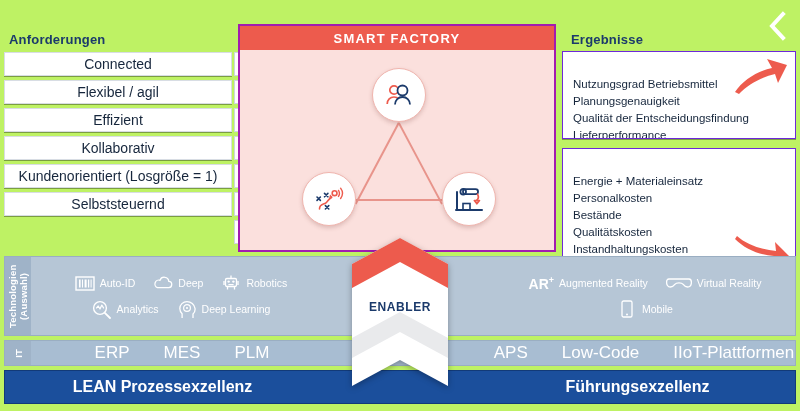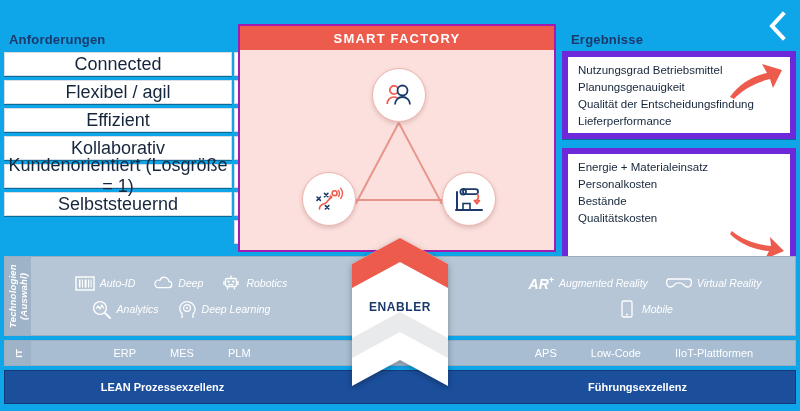--- a/index.html
+++ b/index.html
@@ -2,21 +2,21 @@
 <html><head>
 <meta charset="utf-8">
 <style>
   * { box-sizing: border-box; margin: 0; padding: 0; }
   html, body {
     width: 800px; height: 411px;
     background: #0a0c10;
     font-family: "Liberation Sans", sans-serif;
     overflow: hidden;
   }
-  .stage { position: relative; width: 800px; height: 411px; background: #0ea5e9; }
+  .stage { position: relative; width: 800px; height: 411px; background: #bef264; }
 
   
   .nav-chevron {
     position: absolute; right: 6px; top: 6px;
     width: 34px; height: 40px;
     display: flex; align-items: center; justify-content: center;
     z-index: 40;
   }
   .nav-chevron svg { display: block; }
 
@@ -30,21 +30,21 @@
   #head-left  { left: 9px;  top: 32px; }
   #head-right { left: 571px; top: 32px; }
 
   
   .req-list { position: absolute; left: 4px; top: 52px; width: 228px; }
   .req-item {
     height: 24px; margin-bottom: 4px;
     background: #ffffff;
     border: 1px solid #d8dde4;
     color: #16263c;
-    font-size: 18px;
+    font-size: 14px;
     display: flex; align-items: center; justify-content: center;
     text-align: center;
     box-shadow: 0 1px 0 rgba(0,0,0,.35);
   }
 
   
   .connectors { position: absolute; left: 234px; top: 52px; width: 24px; }
   .conn-row { height: 28px; display: flex; gap: 3px; }
   .conn-tab { width: 7px; height: 24px; background: #ffffff; border: 1px solid #cfd6de; }
   .conn-tab.b { background: #f7f7f8; }
@@ -74,39 +74,39 @@
   }
   #node-people { left: 132px; top: 18px; }
   #node-data   { left: 62px;  top: 122px; }
   #node-plant  { left: 202px; top: 122px; }
 
   .link { position: absolute; background: #e8948b; height: 1.6px; transform-origin: 0 50%; z-index: 1; }
 
   
   .res-box {
     position: absolute; left: 562px; width: 234px;
-    background: #ffffff; border: 6px solid #6d28d9;
-    padding: 5px 10px;
+    background: #ffffff; border: 1px solid #6d28d9;
+    padding: 24px 10px;
     box-shadow: 0 1px 0 rgba(0,0,0,.35);
     overflow: hidden;
   }
   #res-box-up   { top: 51px; height: 88px; }
   #res-box-down { top: 148px; height: 132px; }
   .res-line { font-size: 11.5px; color: #16263c; line-height: 17px; white-space: nowrap; }
   .res-arrow { position: absolute; pointer-events: none; }
   #arrow-up   { right: 6px; top: 4px; }
   #arrow-down { right: 4px; bottom: 2px; }
 
   
   .band {
     position: absolute; left: 4px; width: 792px;
     background: #b6c6d6;
     border: 1px solid #9aaec2;
   }
-  #band-tech { top: 256px; height: 80px; font-style: italic; }
+  #band-tech { top: 256px; height: 80px; }
   #band-it   { top: 340px; height: 26px; background: #a8bdd2; }
   #band-lean {
     top: 370px; height: 34px;
     background: #1b4f9c; border: 1px solid #123a78;
   }
 
   .band-rail {
     position: absolute; left: 0; top: 0; bottom: 0; width: 26px;
     background: #9fb3c8;
     display: flex; align-items: center; justify-content: center;
@@ -134,27 +134,27 @@
   .tech-ico { width: 20px; height: 18px; display: flex; align-items: center; justify-content: center; }
   .ar-mark { font-size: 14px; font-weight: bold; color: #ffffff; line-height: 1; }
 
   .it-cols {
     position: absolute; left: 26px; right: 0; top: 0; bottom: 0;
     display: flex; align-items: center;
   }
   .it-half { flex: 1; display: flex; align-items: center; justify-content: center; gap: 34px; }
   .it-half.left  { padding-right: 80px; }
   .it-half.right { padding-left: 80px; }
-  .it-label { font-size: 11px; color: #ffffff; white-space: nowrap; }
+  .it-label { font-size: 17px; color: #ffffff; white-space: nowrap; }
 
   .lean-cols { position: absolute; inset: 0; display: flex; align-items: center; }
   .lean-half { flex: 1; display: flex; align-items: center; justify-content: center; }
   .lean-half.left  { padding-right: 80px; }
   .lean-half.right { padding-left: 80px; }
-  .lean-label { font-size: 11px; font-weight: bold; color: #ffffff; white-space: nowrap; }
+  .lean-label { font-size: 16px; font-weight: bold; color: #ffffff; white-space: nowrap; }
 
   
   .ribbon {
     position: absolute; left: 352px; top: 238px;
     width: 96px; height: 148px; z-index: 25;
     filter: drop-shadow(0 2px 3px rgba(0,0,0,.3));
   }
   .ribbon-label {
     position: absolute; left: 0; top: 62px; width: 96px;
     text-align: center;
@@ -271,20 +271,21 @@
         <path d="M4 36C12 24 26 15 41 12l-5-9 20 6-9 18-3-9C31 21 17 28 8 38z" fill="#ed5b4d"></path>
       </svg>
     </div>
   </div>
 
   <div class="res-box" id="res-box-down">
     <div class="res-line">Energie + Materialeinsatz</div>
     <div class="res-line">Personalkosten</div>
     <div class="res-line">Bestände</div>
     <div class="res-line">Qualitätskosten</div>
+    <div class="res-line">Instandhaltungskosten</div>
     <div class="res-arrow" id="arrow-down">
       <svg width="58" height="40" viewBox="0 0 58 40" aria-hidden="true">
         <path d="M2 6c10 10 24 16 39 17l-4 8 19-8-14-14 1 9C30 17 14 12 4 3z" fill="#ed5b4d"></path>
       </svg>
     </div>
   </div>
 
   <div class="band" id="band-tech">
     <div class="band-rail">
       <div class="rail-text">

